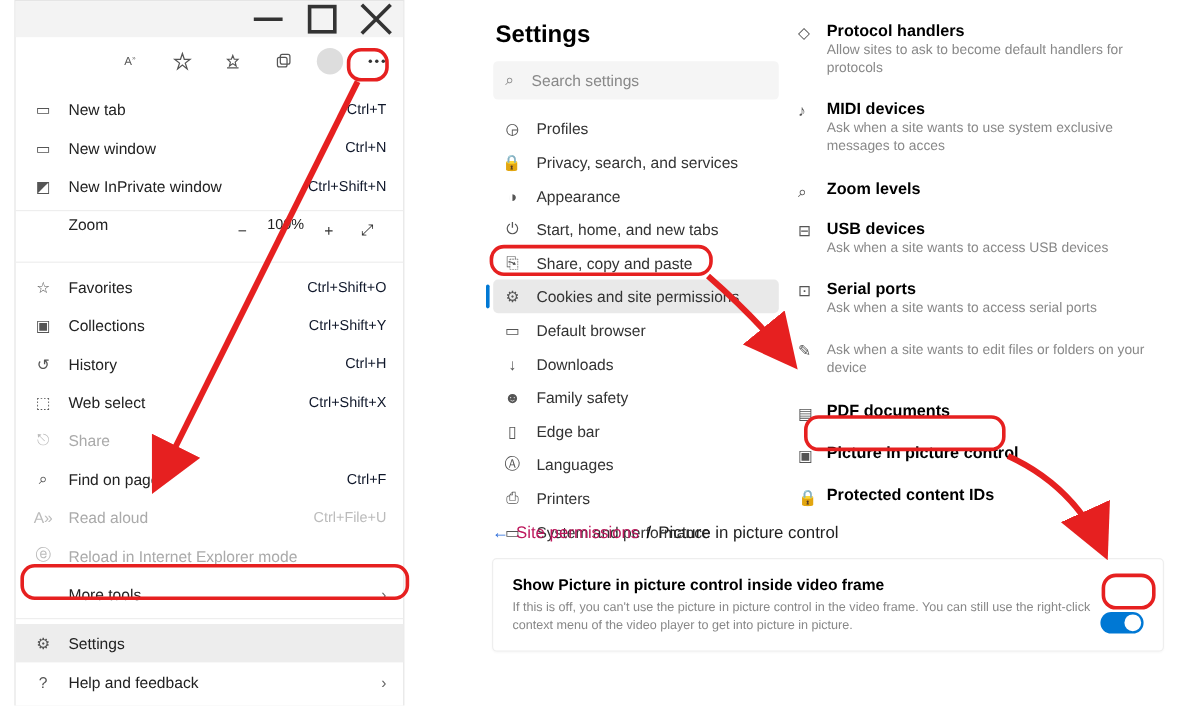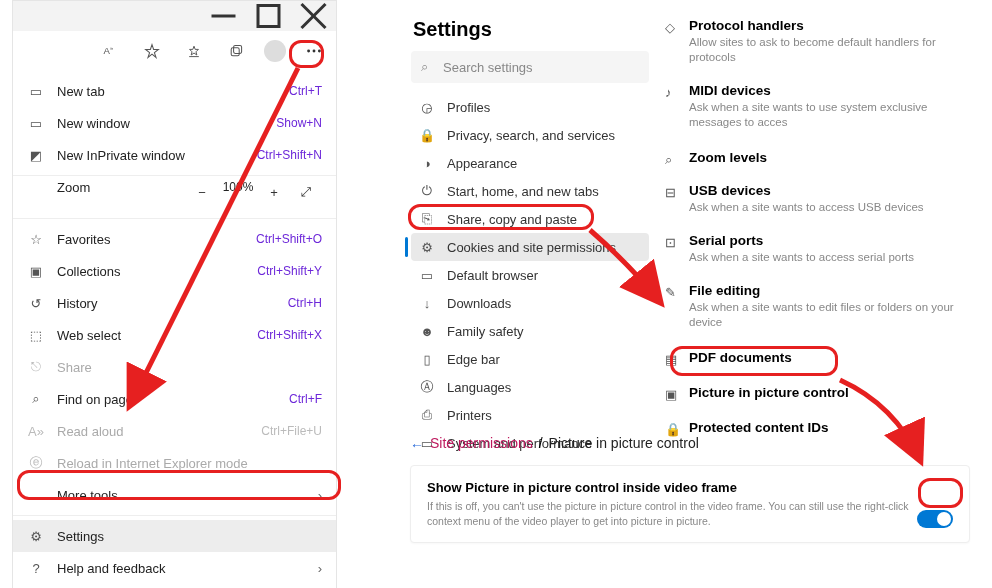--- a/index.html
+++ b/index.html
@@ -11,21 +11,21 @@
   .tb-btn { width: 45px; height: 30px; display: flex; align-items:center; justify-content:center; color:#333; }
   .tb-btn svg { width:10px; height:10px; }
   .toolbar { height: 40px; display:flex; align-items:center; justify-content:flex-end; gap: 14px; padding: 0 8px; }
   .tool-ic { width:28px; height:28px; display:flex; align-items:center; justify-content:center; color:#555; border-radius:4px; }
   .tool-ic.avatar { background:#ddd; border-radius:50%; width:22px; height:22px; }
   .tool-ic.more { }
   .menu { padding: 4px 0; font-size: 13px; color:#222; }
   .mi { display:flex; align-items:center; height: 32px; padding: 0 14px; }
   .mi .mi-ic { width:18px; height:18px; display:flex; align-items:center; justify-content:center; color:#555; margin-right: 12px; }
   .mi .mi-lab { flex:1; }
-  .mi .mi-sc { color:#6d28d9; font-size:12px; }
+  .mi .mi-sc { color:#0f172a; font-size:12px; }
   .mi.disabled { color:#aaa; }
   .mi.disabled .mi-ic, .mi.disabled .mi-sc { color:#bbb; }
   .mi .chev { color:#666; }
   .mi.active { background:#ededed; }
   .sep { height:1px; background:#eee; margin: 4px 0; }
   .zoom-row { display:flex; align-items:flex-start; height:34px; padding:0 14px; }
   .zoom-row .mi-lab { flex:1; padding-left:30px; }
   .zoom-row .zbtn { width:24px; height:24px; display:flex; align-items:center; justify-content:center; color:#333; margin:0 4px; }
   .zoom-row .zval { width:40px; text-align:center; font-size:12px; }
 
@@ -126,21 +126,21 @@
   </div>
   <div class="menu">
     <div class="mi">
         <span class="mi-ic">▭</span>
         <span class="mi-lab">New tab</span>
         <span class="mi-sc">Ctrl+T</span>
       </div>
     <div class="mi">
         <span class="mi-ic">▭</span>
         <span class="mi-lab">New window</span>
-        <span class="mi-sc">Show+N</span>
+        <span class="mi-sc">Ctrl+N</span>
       </div>
     <div class="mi">
         <span class="mi-ic">◩</span>
         <span class="mi-lab">New InPrivate window</span>
         <span class="mi-sc">Ctrl+Shift+N</span>
       </div>
     <div class="sep"></div>
     <div class="zoom-row">
       <span class="mi-lab">Zoom</span>
       <span class="zbtn">−</span>
@@ -293,21 +293,20 @@
         <div class="p-lab">USB devices</div>
         <div class="p-desc">Ask when a site wants to access USB devices</div>
       </div>
     <div class="perm">
         <span class="p-ic">⊡</span>
         <div class="p-lab">Serial ports</div>
         <div class="p-desc">Ask when a site wants to access serial ports</div>
       </div>
     <div class="perm">
         <span class="p-ic">✎</span>
-        <div class="p-lab">File editing</div>
         <div class="p-desc">Ask when a site wants to edit files or folders on your device</div>
       </div>
     <div class="perm simple">
         <span class="p-ic">▤</span>
         <div class="p-lab">PDF documents</div>
       </div>
     <div class="perm simple">
         <span class="p-ic">▣</span>
         <div class="p-lab">Picture in picture control</div>
       </div>

